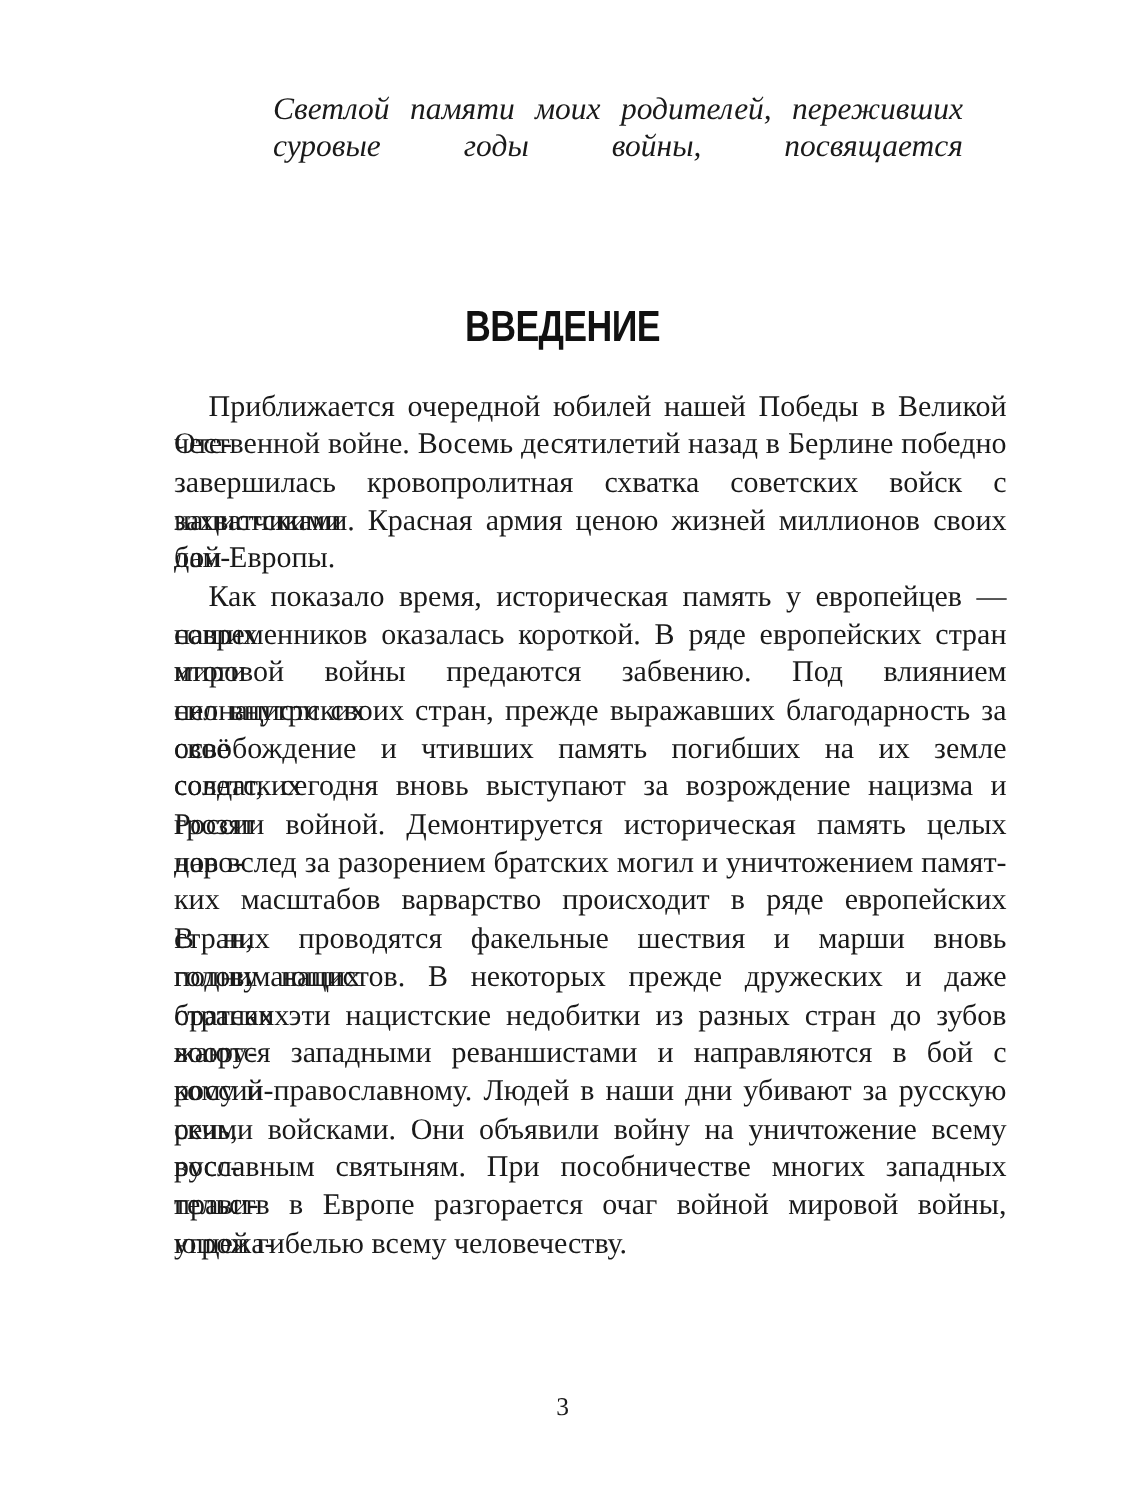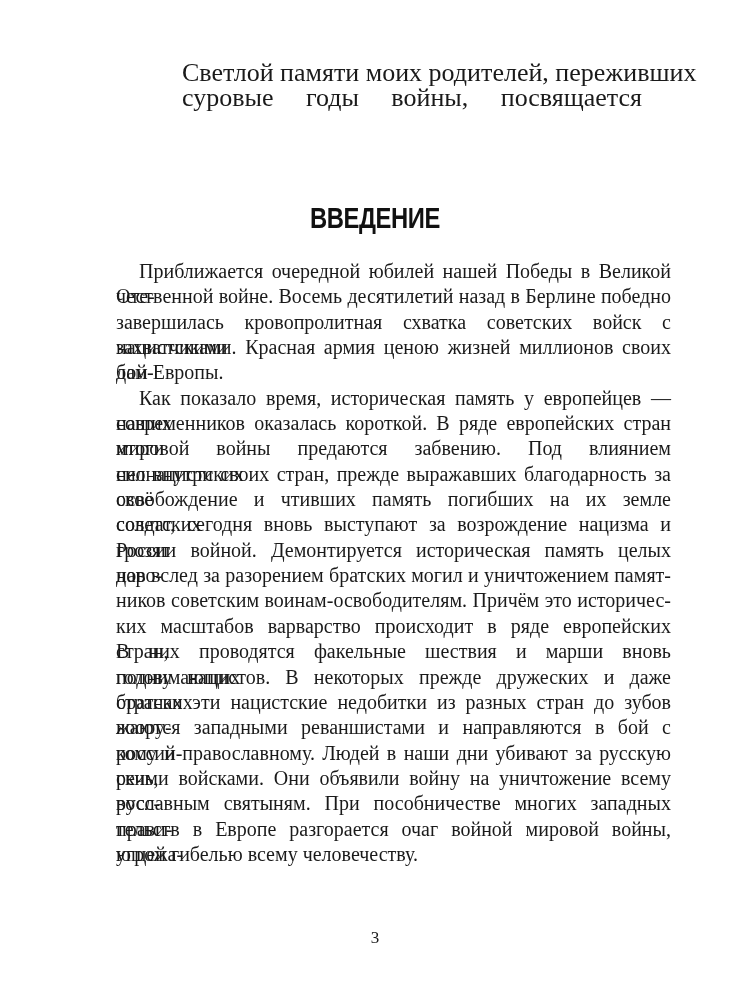--- a/index.html
+++ b/index.html
@@ -14,21 +14,22 @@
       overflow: hidden;
       color: #1a1a1a;
       font-family: "Liberation Serif", "DejaVu Serif", serif;
     }
     .epigraph {
       position: absolute;
       top: 58px;
       right: 108px;
       width: 460px;
       text-align: right;
-      font-size: 26px;
+      font-style: italic;
+      font-size: 21px;
       line-height: 29px;
       margin-left: 14px;
     }
     .epigraph .line { display: block; white-space: nowrap; }
     .heading {
       position: absolute;
       top: 202px;
       left: 0;
       width: 750px;
       text-align: center;
@@ -126,23 +127,20 @@
       <span class="line">
         <span class="line-inner">солдат, сегодня вновь выступают за возрождение нацизма и грозят</span>
       </span>
       <span class="line">
         <span class="line-inner">России войной. Демонтируется историческая память целых наро-</span>
       </span>
       <span class="line">
         <span class="line-inner">дов вслед за разорением братских могил и уничтожением памят-</span>
       </span>
       <span class="line">
-        <span class="line-inner">ников советским воинам-освободителям. Причём это историчес-</span>
-      </span>
-      <span class="line">
         <span class="line-inner">ких масштабов варварство происходит в ряде европейских стран,</span>
       </span>
       <span class="line">
         <span class="line-inner">В них проводятся факельные шествия и марши вновь поднимающих</span>
       </span>
       <span class="line">
         <span class="line-inner">голову нацистов. В некоторых прежде дружеских и даже братских</span>
       </span>
       <span class="line">
         <span class="line-inner">странах эти нацистские недобитки из разных стран до зубов воору-</span>

